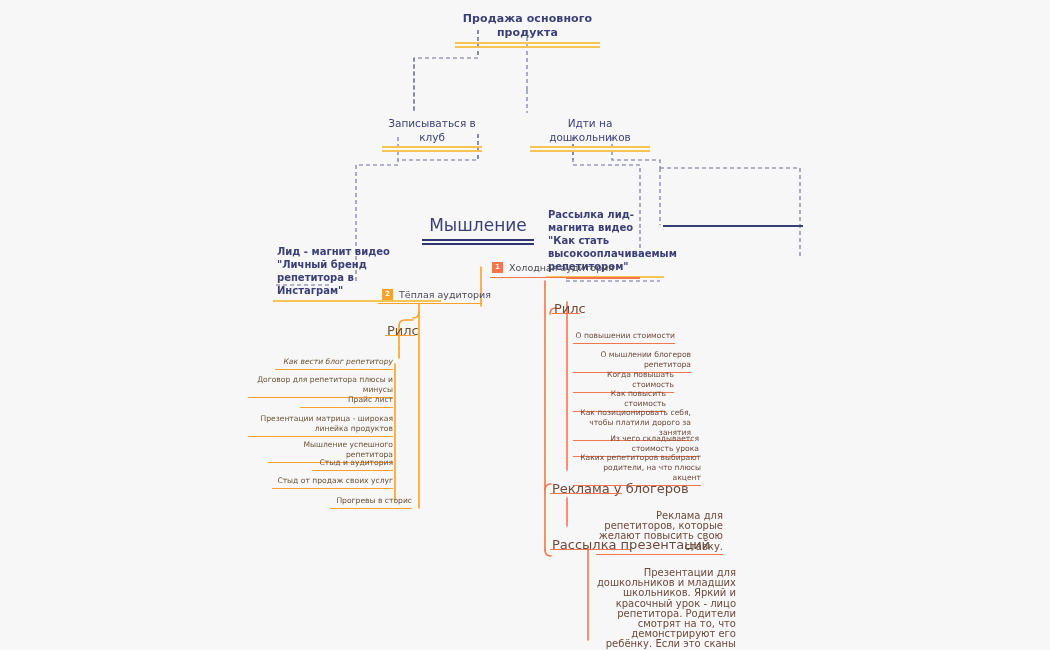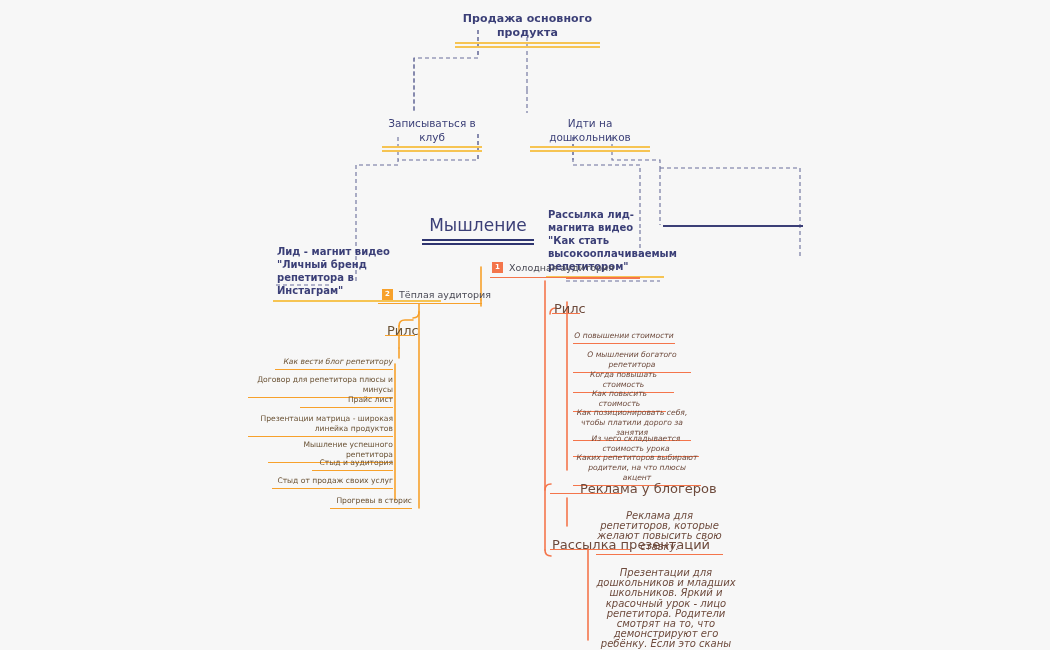--- a/index.html
+++ b/index.html
@@ -159,21 +159,21 @@
   }
   .leaf.warm .txt { color: #6b5336; }
   .leaf.cold .txt { color: #6d4a3c; }
   .leaf .ul {
     margin-top: 2px;
     height: 0;
   }
   .leaf.warm .ul { border-top: 1.6px solid #f7a12b; }
   .leaf.cold .ul { border-top: 1.6px solid #f4754b; }
   .leaf.right .txt { text-align: right; }
-  .leaf.left .txt { text-align: center; font-style: italic; }
+  .leaf.left .txt { text-align: right; }
 
   
   .cap {
     position: absolute;
     font-size: 13px;
     color: #6b5336;
     white-space: nowrap;
   }
   .cap.cold { color: #6d4a3c; }
 
@@ -327,21 +327,21 @@
   </div>
 
   <div class="cap cold" style="left:554px; top:301px;">Рилс</div>
   <div style="position:absolute; left:552px; top:313px; width:28px; border-top:1.6px solid #f4754b;"></div>
 
   <div class="leaf cold left" style="left:573px; top:331px; width:102px;">
     <span class="txt">О повышении стоимости</span>
     <div class="ul"></div>
   </div>
   <div class="leaf cold left" style="left:573px; top:350px; width:118px;">
-    <span class="txt">О мышлении богатого репетитора</span>
+    <span class="txt">О мышлении блогеров репетитора</span>
     <div class="ul"></div>
   </div>
   <div class="leaf cold left" style="left:573px; top:370px; width:101px;">
     <span class="txt">Когда повышать стоимость</span>
     <div class="ul"></div>
   </div>
   <div class="leaf cold left" style="left:573px; top:389px; width:93px;">
     <span class="txt">Как повысить стоимость</span>
     <div class="ul"></div>
   </div>
@@ -351,21 +351,21 @@
   </div>
   <div class="leaf cold left" style="left:573px; top:434px; width:126px;">
     <span class="txt">Из чего складывается стоимость урока</span>
     <div class="ul"></div>
   </div>
   <div class="leaf cold left" style="left:573px; top:453px; width:128px;">
     <span class="txt">Каких репетиторов выбирают родители, на что плюсы акцент</span>
     <div class="ul"></div>
   </div>
 
-  <div class="cap cold" style="left:580px; top:481px;">Реклама у блогеров</div>
+  <div class="cap cold" style="left:552px; top:481px;">Реклама у блогеров</div>
   <div style="position:absolute; left:550px; top:493px; width:72px; border-top:1.6px solid #f4754b;"></div>
 
   <div class="leaf cold left para" style="left:596px; top:511px; width:127px;">
     <span class="txt">Реклама для репетиторов, которые желают повысить свою ставку.</span>
     <div class="ul"></div>
   </div>
 
   <div class="cap cold" style="left:552px; top:537px;">Рассылка презентаций</div>
   <div style="position:absolute; left:550px; top:549px; width:80px; border-top:1.6px solid #f4754b;"></div>
 

